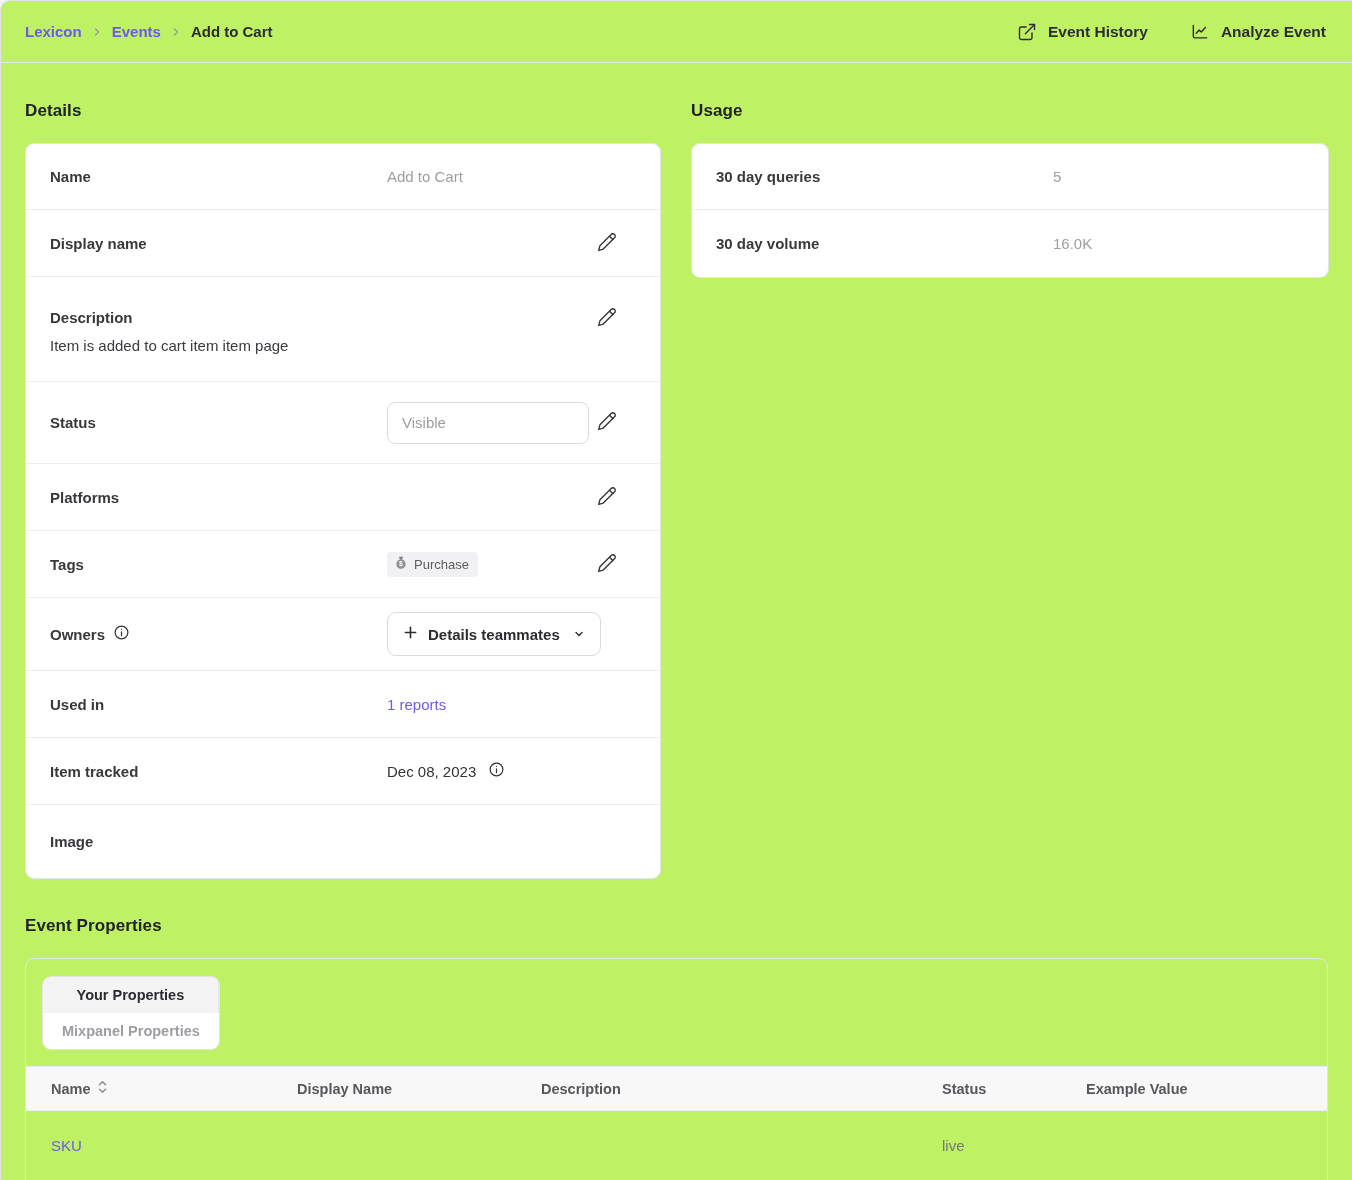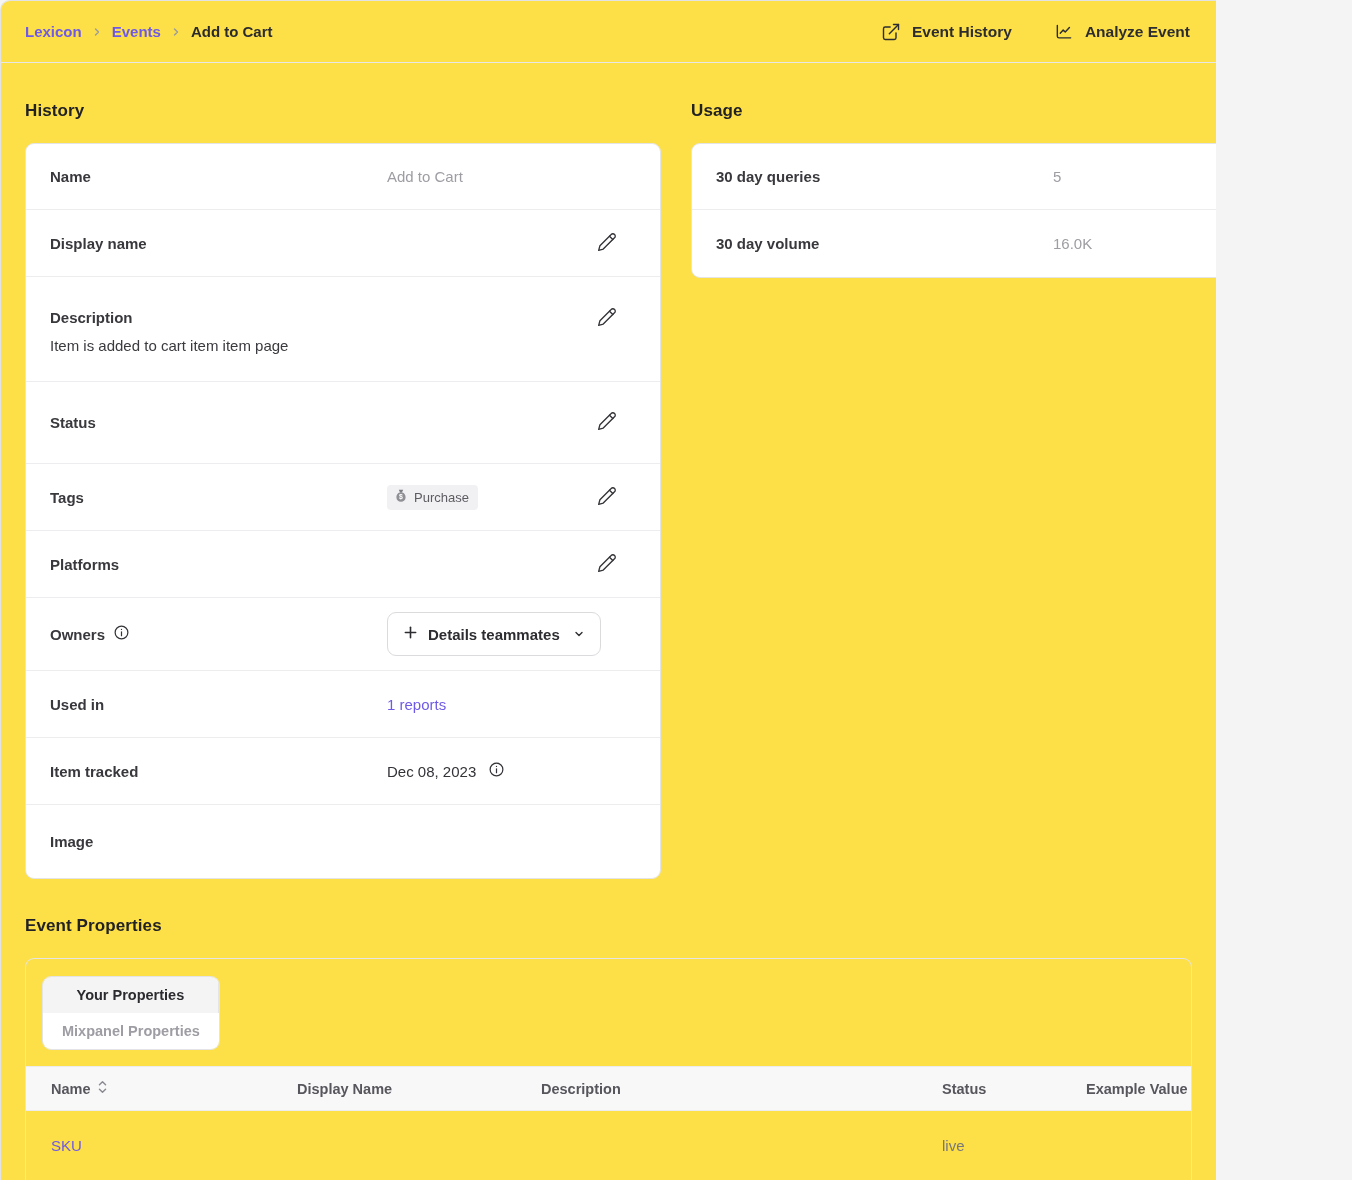--- a/index.html
+++ b/index.html
@@ -1,21 +1,21 @@
 <!DOCTYPE html>
 <html><head>
 <meta charset="utf-8">
 <style>
   * { box-sizing: border-box; margin: 0; padding: 0; }
   html, body { background: #f4f4f5; }
   body { font-family: "Liberation Sans", sans-serif; color: #2d2d31; }
 
   .page {
-    width: 1216px; height: 1180px;
-    background: #fde047;
+    width: 1352px; height: 1180px;
+    background: #bef264;
     border-left: 1px solid #e2e2e4;
     border-top: 1px solid #e2e2e4;
     border-radius: 10px 0 0 0;
     overflow: hidden;
   }
 
   
   .topbar {
     height: 62px;
     display: flex; align-items: center; justify-content: space-between;
@@ -199,21 +199,21 @@
         </span>
         <span>Analyze Event</span>
       </button>
     </div>
   </div>
 
   <div class="content">
     <div class="columns">
 
       <div class="col-left">
-        <h2 class="section-heading">History</h2>
+        <h2 class="section-heading">Details</h2>
         <div class="card">
 
           <div class="drow row-name">
             <div class="dlabel">Name</div>
             <div class="dvalue">Add to Cart</div>
           </div>
 
           <div class="drow">
             <div class="dlabel">Display name</div>
             <button class="icon-btn">
@@ -236,20 +236,33 @@
                 <svg width="20" height="20" viewBox="0 0 24 24" fill="none" stroke="#333338" stroke-width="1.6" stroke-linecap="round" stroke-linejoin="round">
                     <path d="M17 3a2.83 2.83 0 1 1 4 4L7.5 20.5 2 22l1.5-5.5L17 3z"></path>
                     <line x1="15" y1="5" x2="19" y2="9"></line>
                   </svg>
               </span>
             </button>
           </div>
 
           <div class="drow row-status">
             <div class="dlabel">Status</div>
+            <input class="status-input" type="text" readonly="" value="Visible" style="">
+            <button class="icon-btn">
+              <span>
+                <svg width="20" height="20" viewBox="0 0 24 24" fill="none" stroke="#333338" stroke-width="1.6" stroke-linecap="round" stroke-linejoin="round">
+                    <path d="M17 3a2.83 2.83 0 1 1 4 4L7.5 20.5 2 22l1.5-5.5L17 3z"></path>
+                    <line x1="15" y1="5" x2="19" y2="9"></line>
+                  </svg>
+              </span>
+            </button>
+          </div>
+
+          <div class="drow">
+            <div class="dlabel">Platforms</div>
             <button class="icon-btn">
               <span>
                 <svg width="20" height="20" viewBox="0 0 24 24" fill="none" stroke="#333338" stroke-width="1.6" stroke-linecap="round" stroke-linejoin="round">
                     <path d="M17 3a2.83 2.83 0 1 1 4 4L7.5 20.5 2 22l1.5-5.5L17 3z"></path>
                     <line x1="15" y1="5" x2="19" y2="9"></line>
                   </svg>
               </span>
             </button>
           </div>
 
@@ -258,32 +271,20 @@
             <span class="tag-chip">
               <span>
                 <svg width="14" height="14" viewBox="0 0 14 14">
                     <path d="M4.8 0.8h4.4L7.9 3.4H6.1z" fill="#7d7d84"></path>
                     <path d="M7 3.2c-2.7 0-4.6 2.3-4.6 5 0 2.8 2 4.6 4.6 4.6s4.6-1.8 4.6-4.6c0-2.7-1.9-5-4.6-5z" fill="#8f8f96"></path>
                     <text x="7" y="10.4" font-size="6.8" fill="#ffffff" text-anchor="middle" font-weight="bold" font-family="Liberation Sans, sans-serif">$</text>
                   </svg>
               </span>
               <span>Purchase</span>
             </span>
-            <button class="icon-btn">
-              <span>
-                <svg width="20" height="20" viewBox="0 0 24 24" fill="none" stroke="#333338" stroke-width="1.6" stroke-linecap="round" stroke-linejoin="round">
-                    <path d="M17 3a2.83 2.83 0 1 1 4 4L7.5 20.5 2 22l1.5-5.5L17 3z"></path>
-                    <line x1="15" y1="5" x2="19" y2="9"></line>
-                  </svg>
-              </span>
-            </button>
-          </div>
-
-          <div class="drow">
-            <div class="dlabel">Platforms</div>
             <button class="icon-btn">
               <span>
                 <svg width="20" height="20" viewBox="0 0 24 24" fill="none" stroke="#333338" stroke-width="1.6" stroke-linecap="round" stroke-linejoin="round">
                     <path d="M17 3a2.83 2.83 0 1 1 4 4L7.5 20.5 2 22l1.5-5.5L17 3z"></path>
                     <line x1="15" y1="5" x2="19" y2="9"></line>
                   </svg>
               </span>
             </button>
           </div>
 

